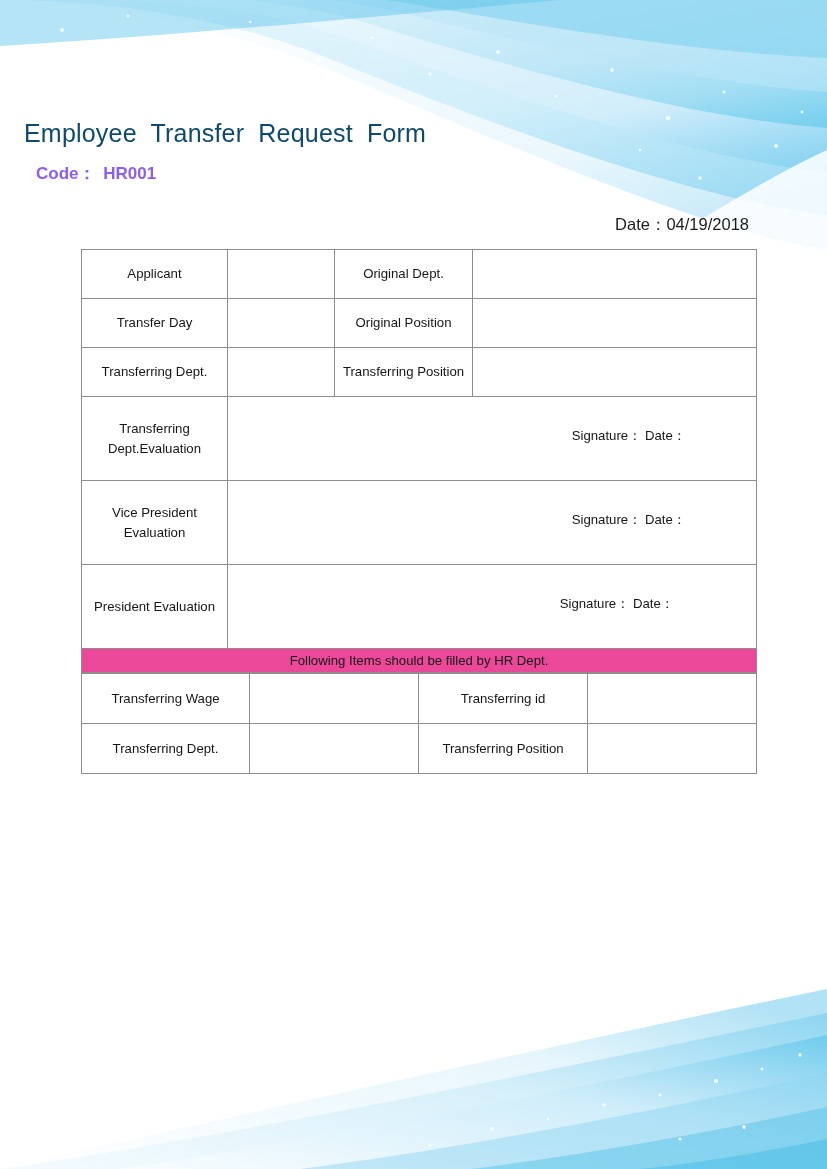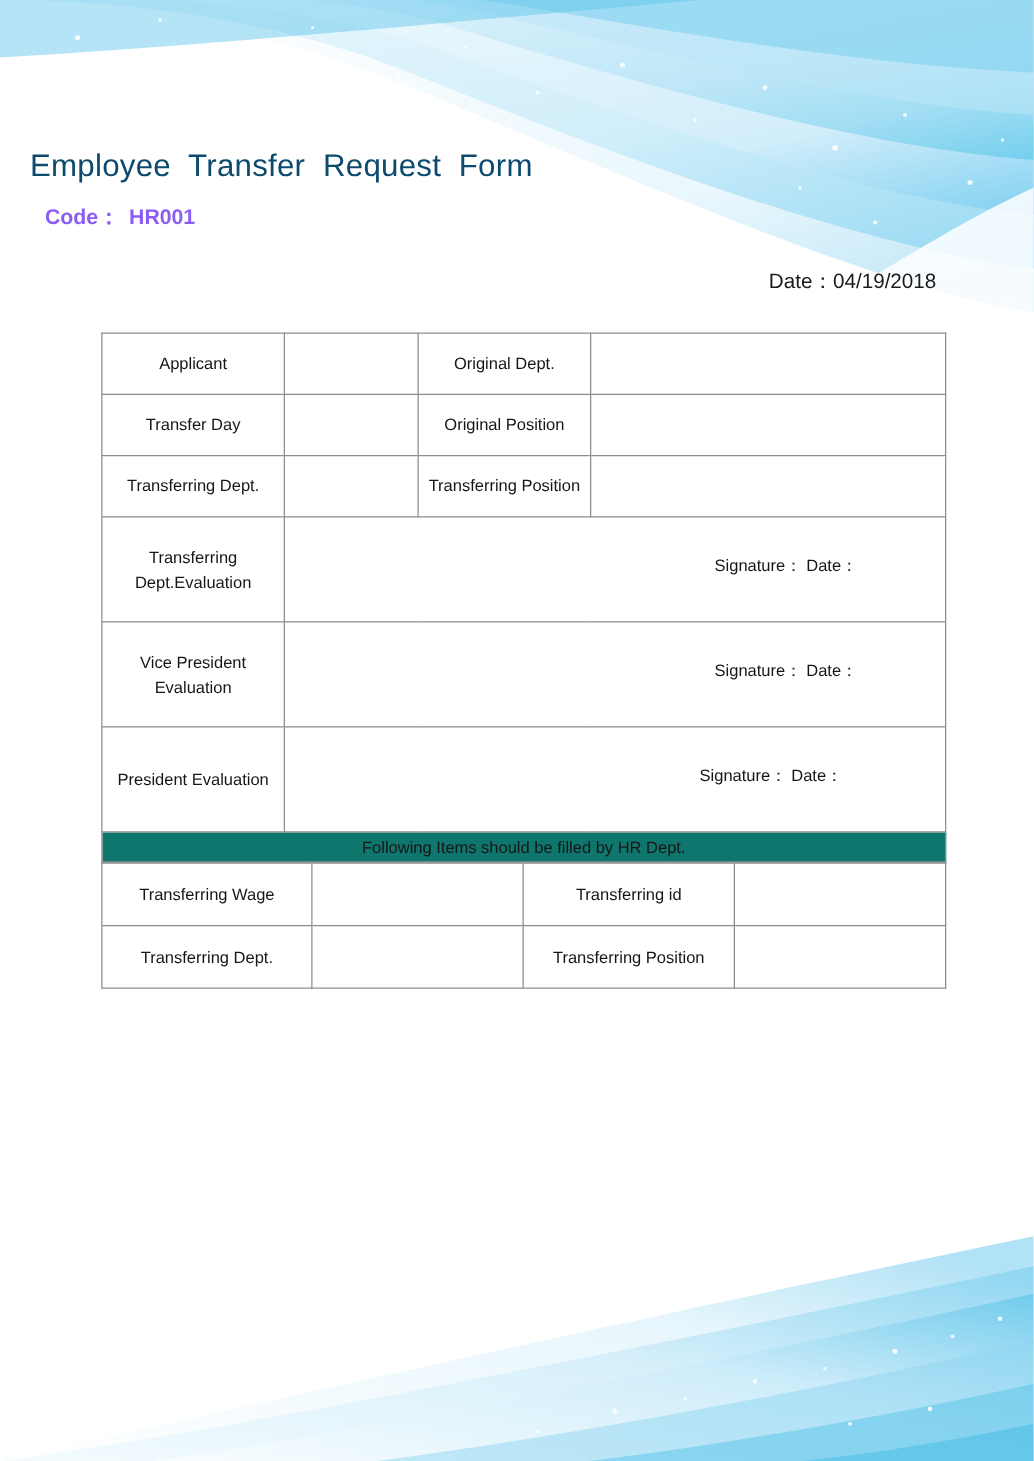--- a/index.html
+++ b/index.html
@@ -57,21 +57,21 @@
     top: 96px;
     right: 78px;
     font-size: 16.5px;
     color: #1b1b1b;
     white-space: nowrap;
   }
 
   
   .form-wrap {
     position: absolute;
-    top: 266px;
+    top: 249px;
     left: 81px;
     width: 675px;
   }
   table.form {
     border-collapse: collapse;
     width: 675px;
     table-layout: fixed;
   }
   table.form td {
     border: 1px solid #8d8d8d;
@@ -110,21 +110,21 @@
 
   
   .sig-r1 .sig-line { padding-right: 2px; }
   .sig-r2 .sig-line { padding-right: 2px; }
   .sig-r3 .sig-line { padding-right: 0px; }
   .sig-r4 .sig-line { padding-right: 0px; }
   .sig-r5 .sig-line { padding-right: -2px; }
 
   
   td.hr-banner {
-    background: #0f766e;
+    background: #ec4899;
     font-size: 13.4px;
     text-align: center;
     padding: 7px 0;
     border-color: #8d8d8d;
   }
 </style>
 </head>
 <body>
 
 <div class="deco deco-top">

